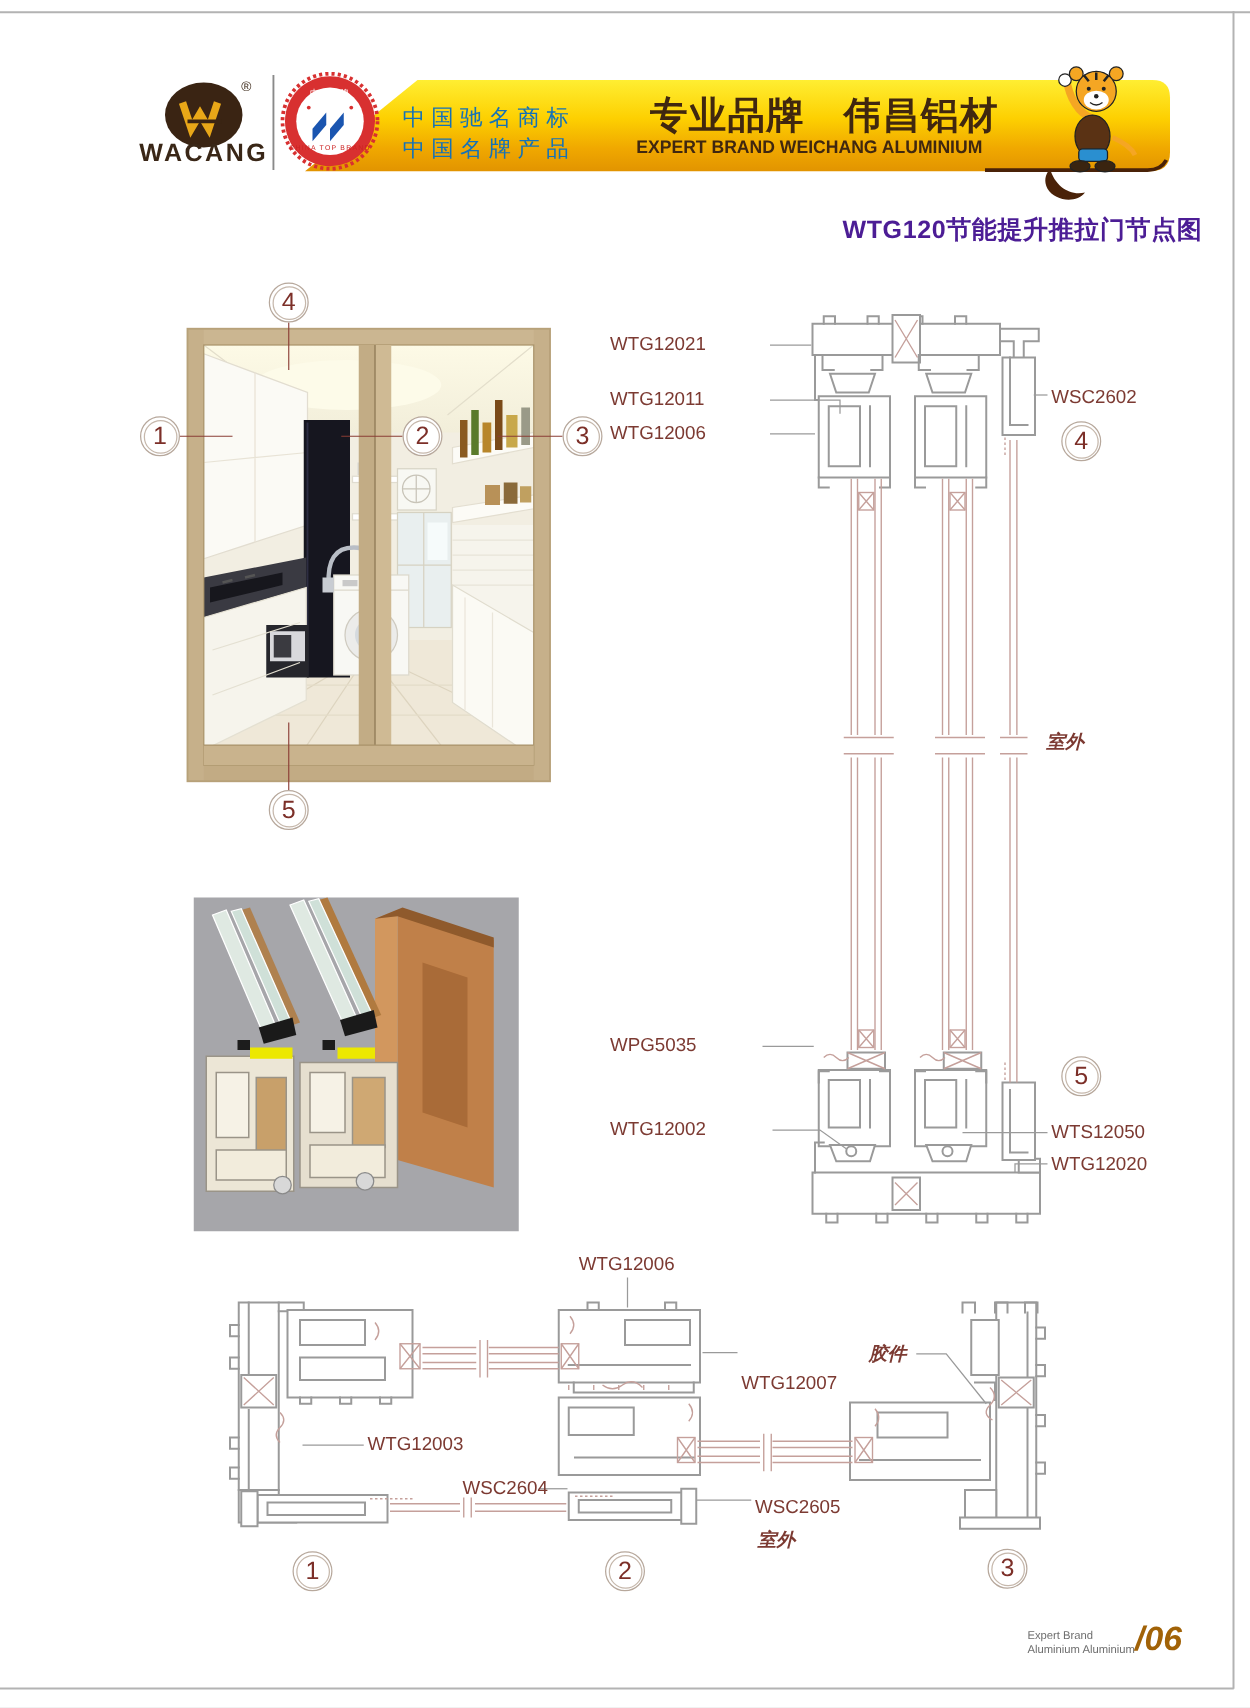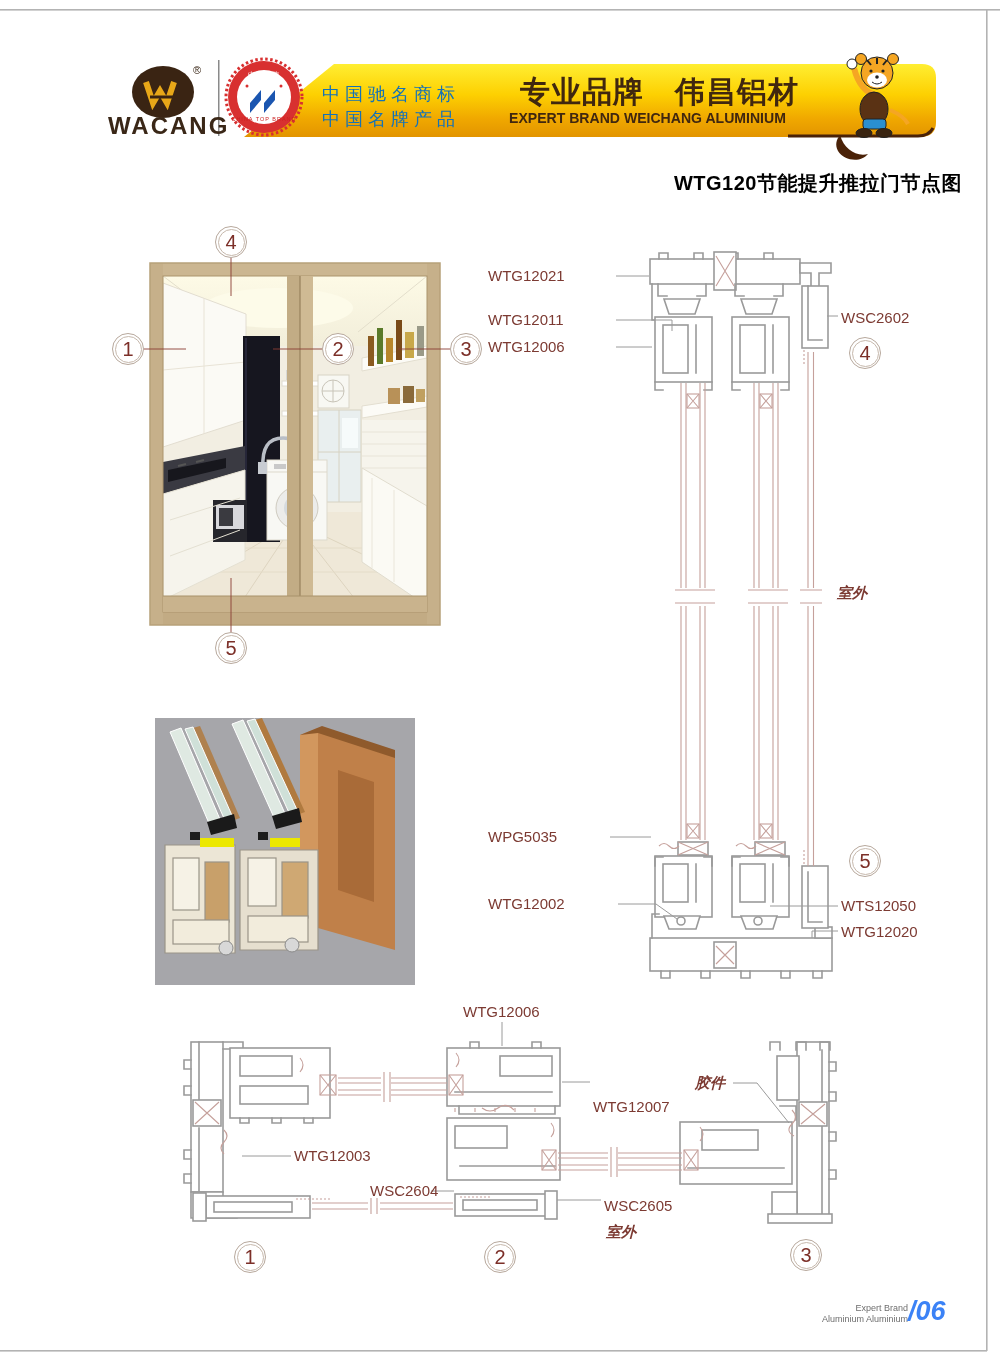--- a/index.html
+++ b/index.html
@@ -1,42 +1,42 @@
 <!DOCTYPE html>
 <html><head>
 <meta charset="utf-8">
 <style>
   html,body{margin:0;padding:0;background:#e8e8e8;}
   #page{position:relative;width:1000px;height:1366px;background:#fff;overflow:hidden;
         font-family:"Liberation Sans",sans-serif;}
   .abs{position:absolute;}
   svg{display:block;}
   
-  .logo-name{left:108px;top:112px;width:110px;text-align:center;font-size:24px;font-weight:bold;
+  .logo-name{left:108px;top:112px;width:110px;text-align:center;font-size:20px;font-weight:bold;
              letter-spacing:2px;color:#3a2717;}
   .reg{left:193px;top:64px;font-size:11px;color:#3a2717;}
   .medal-top{left:236px;top:70px;width:56px;text-align:center;font-size:7px;color:#fff;letter-spacing:1px;}
   .medal-ring{left:228px;top:116px;width:72px;text-align:center;font-size:5.5px;color:#c22;letter-spacing:1px;}
   .cn-blue{left:322px;width:160px;text-align:justify;font-size:18px;font-weight:normal;
            color:#1472b8;letter-spacing:5px;white-space:nowrap;}
   .brand-cn{left:508px;top:72px;width:330px;font-size:30px;font-weight:bold;color:#40270f;
             letter-spacing:1px;white-space:nowrap;margin-left:12px;}
   .brand-en{left:509px;top:110px;width:330px;font-size:14.5px;font-weight:bold;color:#40270f;
             white-space:nowrap;transform:scaleX(.97);transform-origin:left;}
   .page-title{left:562px;top:170px;width:400px;text-align:right;font-size:20px;font-weight:bold;
-              color:#000000;letter-spacing:.5px;}
+              color:#4c1d95;letter-spacing:.5px;}
   .lab{position:absolute;font-size:15px;color:#7c3a32;white-space:nowrap;}
   .lab.r{width:125px;text-align:left;left:488px;}
   .lab.cnb{font-weight:bold;font-style:italic;}
   .co{position:absolute;width:32px;height:32px;border:1.2px solid #b7a89c;border-radius:50%;
       display:flex;align-items:center;justify-content:center;font-size:20px;color:#7c2f28;
       background:#fff;box-sizing:border-box;}
   .co::after{content:'';position:absolute;inset:1.5px;border:1px solid #c6b8ac;border-radius:50%;}
-  .footer-brand{right:92px;top:1303px;text-align:right;font-size:9px;line-height:11px;color:#6e6e6e;}
-  .page-num{left:908px;top:1296px;font-size:27px;font-weight:bold;color:#3b82f6;font-style:italic;}
+  .footer-brand{right:92px;top:1303px;font-size:9px;line-height:11px;color:#6e6e6e;}
+  .page-num{left:908px;top:1296px;font-size:27px;font-weight:bold;color:#a16207;font-style:italic;}
 </style>
 </head>
 <body>
 
 <div id="page">
 
   <svg class="abs" style="left:0;top:0" width="1000" height="1366" viewBox="0 0 1000 1366">
     <defs>
       <linearGradient id="gold" x1="0" y1="0" x2="0" y2="1">
         <stop offset="0" stop-color="#ffee32"></stop>

